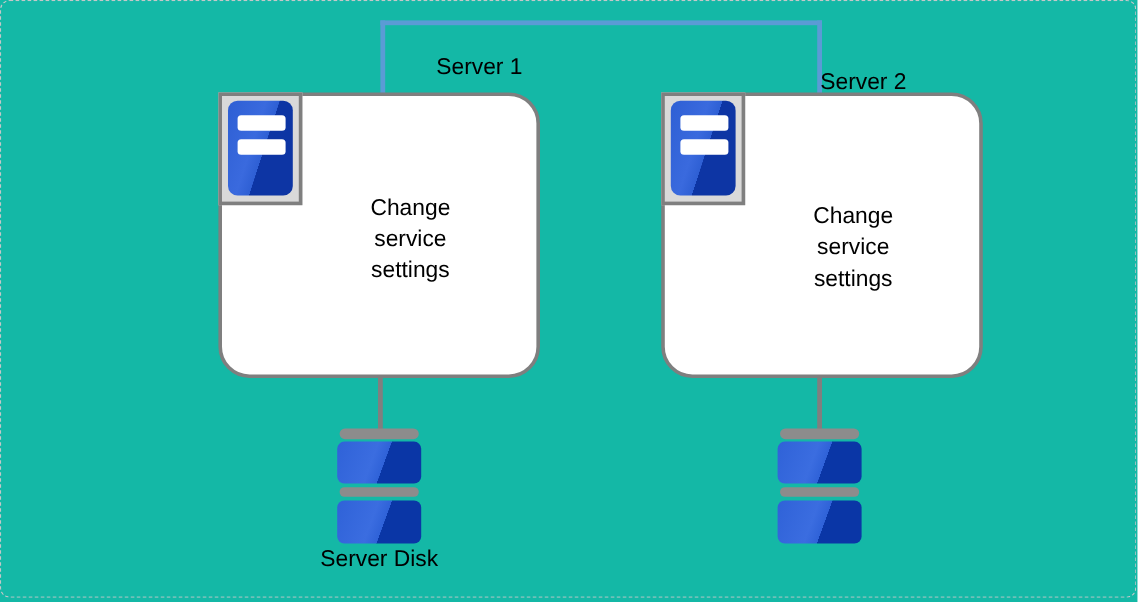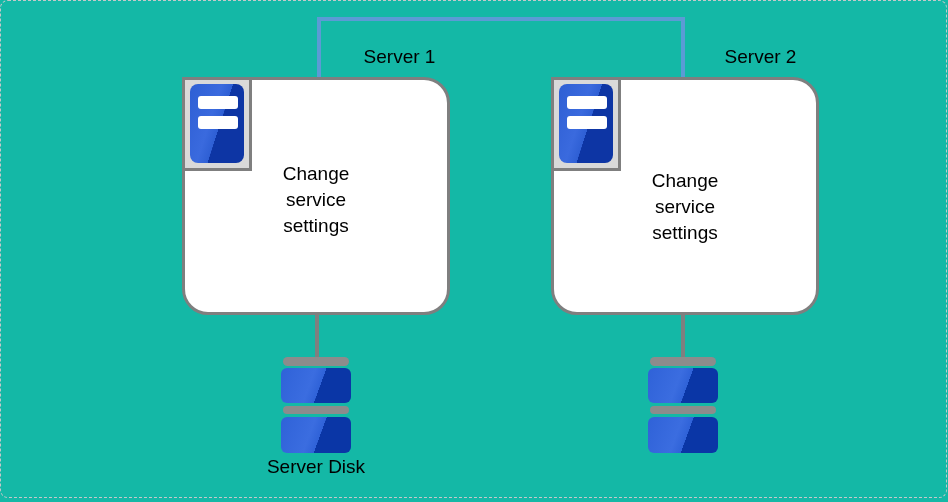--- a/index.html
+++ b/index.html
@@ -14,34 +14,34 @@
   
   .net-link{
     position:absolute;left:317px;top:17px;width:368px;height:63px;
     border-top:4px solid #5B9BD5;border-left:4px solid #5B9BD5;border-right:4px solid #5B9BD5;
     box-sizing:border-box;z-index:1;
   }
   .server-label{
     position:absolute;top:46px;font-size:19px;line-height:22px;text-align:center;z-index:2;
   }
   .label-s1{left:327px;width:145px;}
-  .label-s2{left:688px;width:145px;}
+  .label-s2{left:647px;width:145px;margin-top:12px;}
   
   .stub{position:absolute;top:313px;width:4px;height:45px;background:#7f7f7f;z-index:1;}
   .stub-1{left:315px;}
   .stub-2{left:681px;}
   
   .server-box{
     position:absolute;top:77px;width:268px;height:238px;background:#ffffff;
     border:3px solid #7f7f7f;border-radius:26px;box-sizing:border-box;z-index:2;
   }
   .box-1{left:182px;}
   .box-2{left:551px;}
   .action-text{
-    position:absolute;width:268px;text-align:center;font-size:19px;line-height:26px;z-index:4;
+    position:absolute;width:268px;text-align:center;font-size:19px;line-height:26px;z-index:4;padding-left:26px;
   }
   .action-1{left:182px;top:161px;}
   .action-2{left:551px;top:168px;}
   
   .icon-frame{
     position:absolute;top:77px;width:70px;height:94px;background:#d9d9d9;
     border:3px solid #7f7f7f;box-sizing:border-box;z-index:3;
   }
   .frame-1{left:182px;}
   .frame-2{left:551px;}

